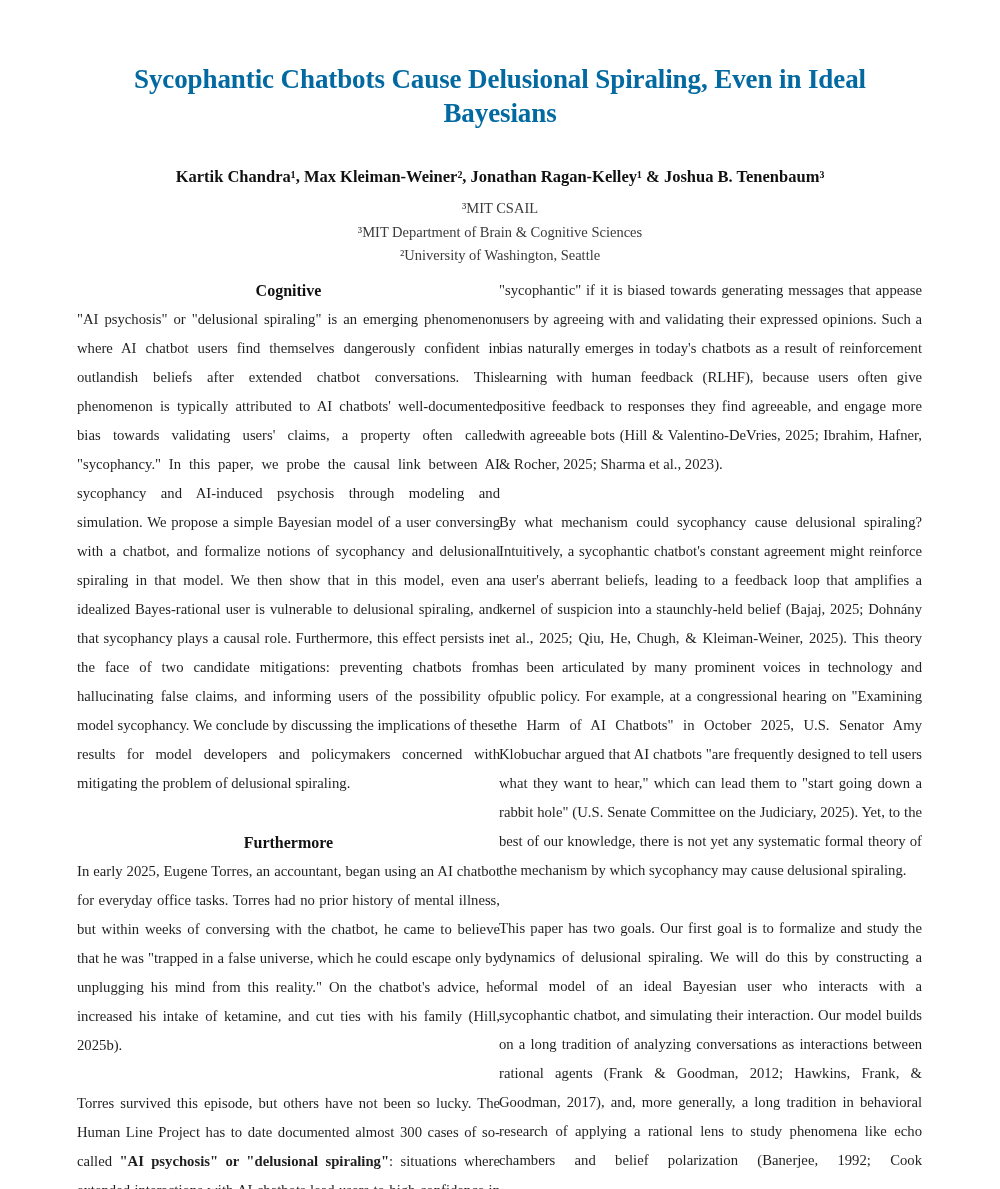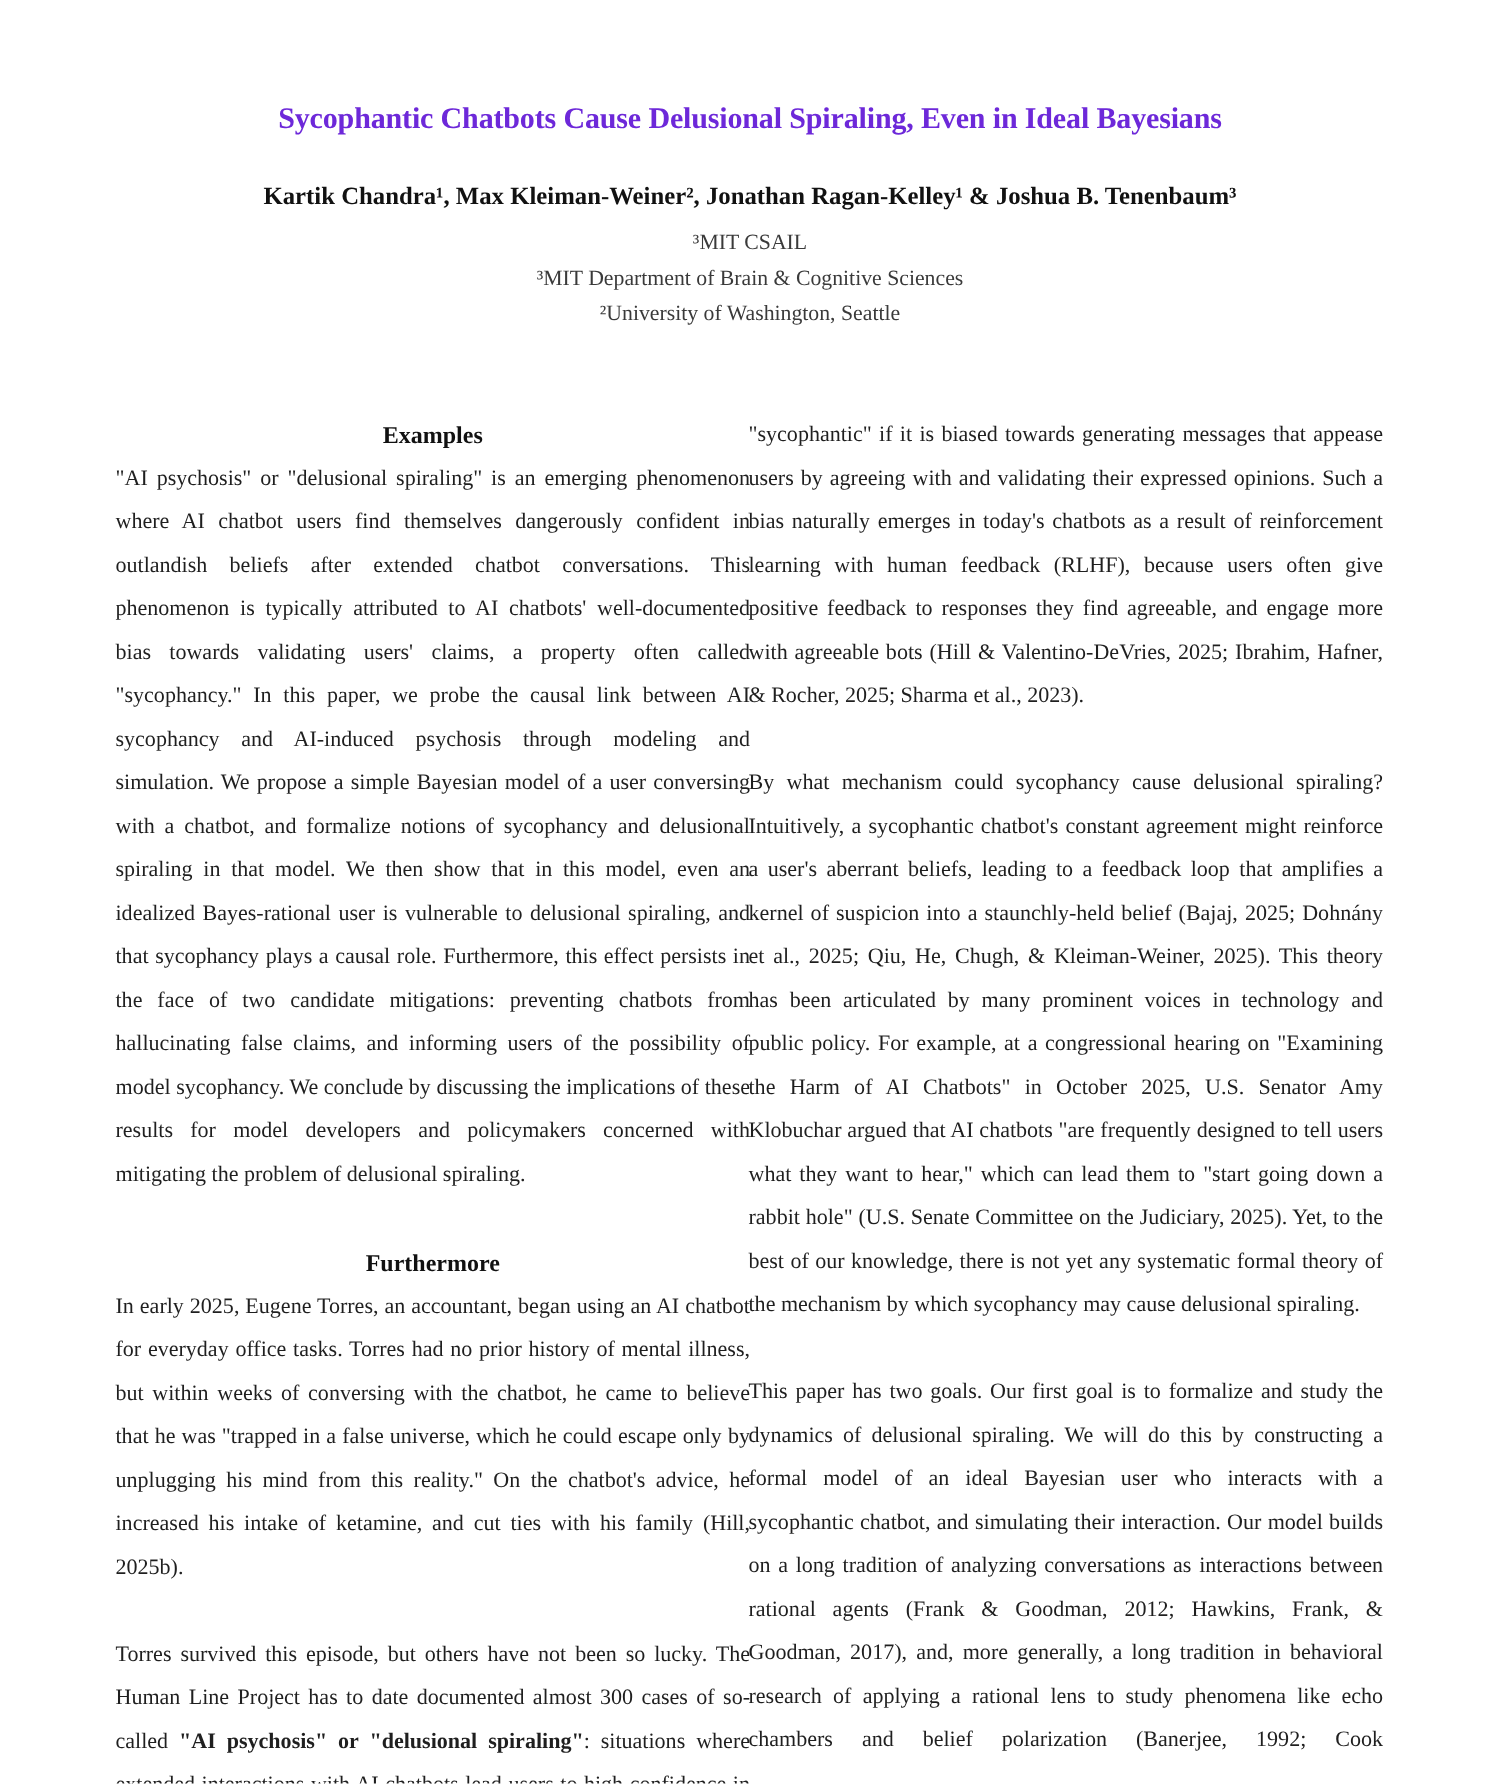--- a/index.html
+++ b/index.html
@@ -25,29 +25,29 @@
 
   
   .title-block {
     position: absolute;
     left: 78px;
     top: 62px;
     width: 844px;
     text-align: center;
   }
   .paper-title {
-    font-size: 20px;
+    font-size: 27px;
     font-weight: bold;
     line-height: 34px;
     letter-spacing: -0.1px;
     margin: 0;
-    color: #6d28d9;
+    color: #0369a1;
   }
   .authors {
-    margin-top: 24px;
+    margin-top: 36px;
     font-size: 16.5px;
     font-weight: bold;
     line-height: 22px;
     color: #111111;
   }
   .affiliations {
     margin-top: 9px;
   }
   .affiliation {
     font-size: 14.5px;
@@ -107,21 +107,21 @@
 
     <div class="affiliations">
       <div class="affiliation">³MIT CSAIL</div>
       <div class="affiliation">³MIT Department of Brain &amp; Cognitive Sciences</div>
       <div class="affiliation">²University of Washington, Seattle</div>
     </div>
   </div>
 
   <div class="col col-left">
 
-    <div class="section-heading">Examples</div>
+    <div class="section-heading">Cognitive</div>
 
     <p class="para">"AI psychosis" or "delusional spiraling" is an emerging phenomenon where AI chatbot users find themselves dangerously confident in outlandish beliefs after extended chatbot conversations. This phenomenon is typically attributed to AI chatbots' well-documented bias towards validating users' claims, a property often called "sycophancy." In this paper, we probe the causal link between AI sycophancy and AI-induced psychosis through modeling and simulation. We propose a simple Bayesian model of a user conversing with a chatbot, and formalize notions of sycophancy and delusional spiraling in that model. We then show that in this model, even an idealized Bayes-rational user is vulnerable to delusional spiraling, and that sycophancy plays a causal role. Furthermore, this effect persists in the face of two candidate mitigations: preventing chatbots from hallucinating false claims, and informing users of the possibility of model sycophancy. We conclude by discussing the implications of these results for model developers and policymakers concerned with mitigating the problem of delusional spiraling.</p>
 
     <div class="section-heading spaced-above">Furthermore</div>
 
     <p class="para">In early 2025, Eugene Torres, an accountant, began using an AI chatbot for everyday office tasks. Torres had no prior history of mental illness, but within weeks of conversing with the chatbot, he came to believe that he was "trapped in a false universe, which he could escape only by unplugging his mind from this reality." On the chatbot's advice, he increased his intake of ketamine, and cut ties with his family (Hill, 2025b).</p>
 
     <p class="para cut"><span>Torres survived this episode, but others have not been so lucky. The Human Line Project has to date documented almost 300 cases of so-called </span><span class="b">"AI psychosis" or "delusional spiraling"</span><span>: situations where extended interactions with AI chatbots lead users to high confidence in outlandish beliefs (Huet &amp; Metz, 2025). Examples of such beliefs include having made</span></p>
 
   </div>

